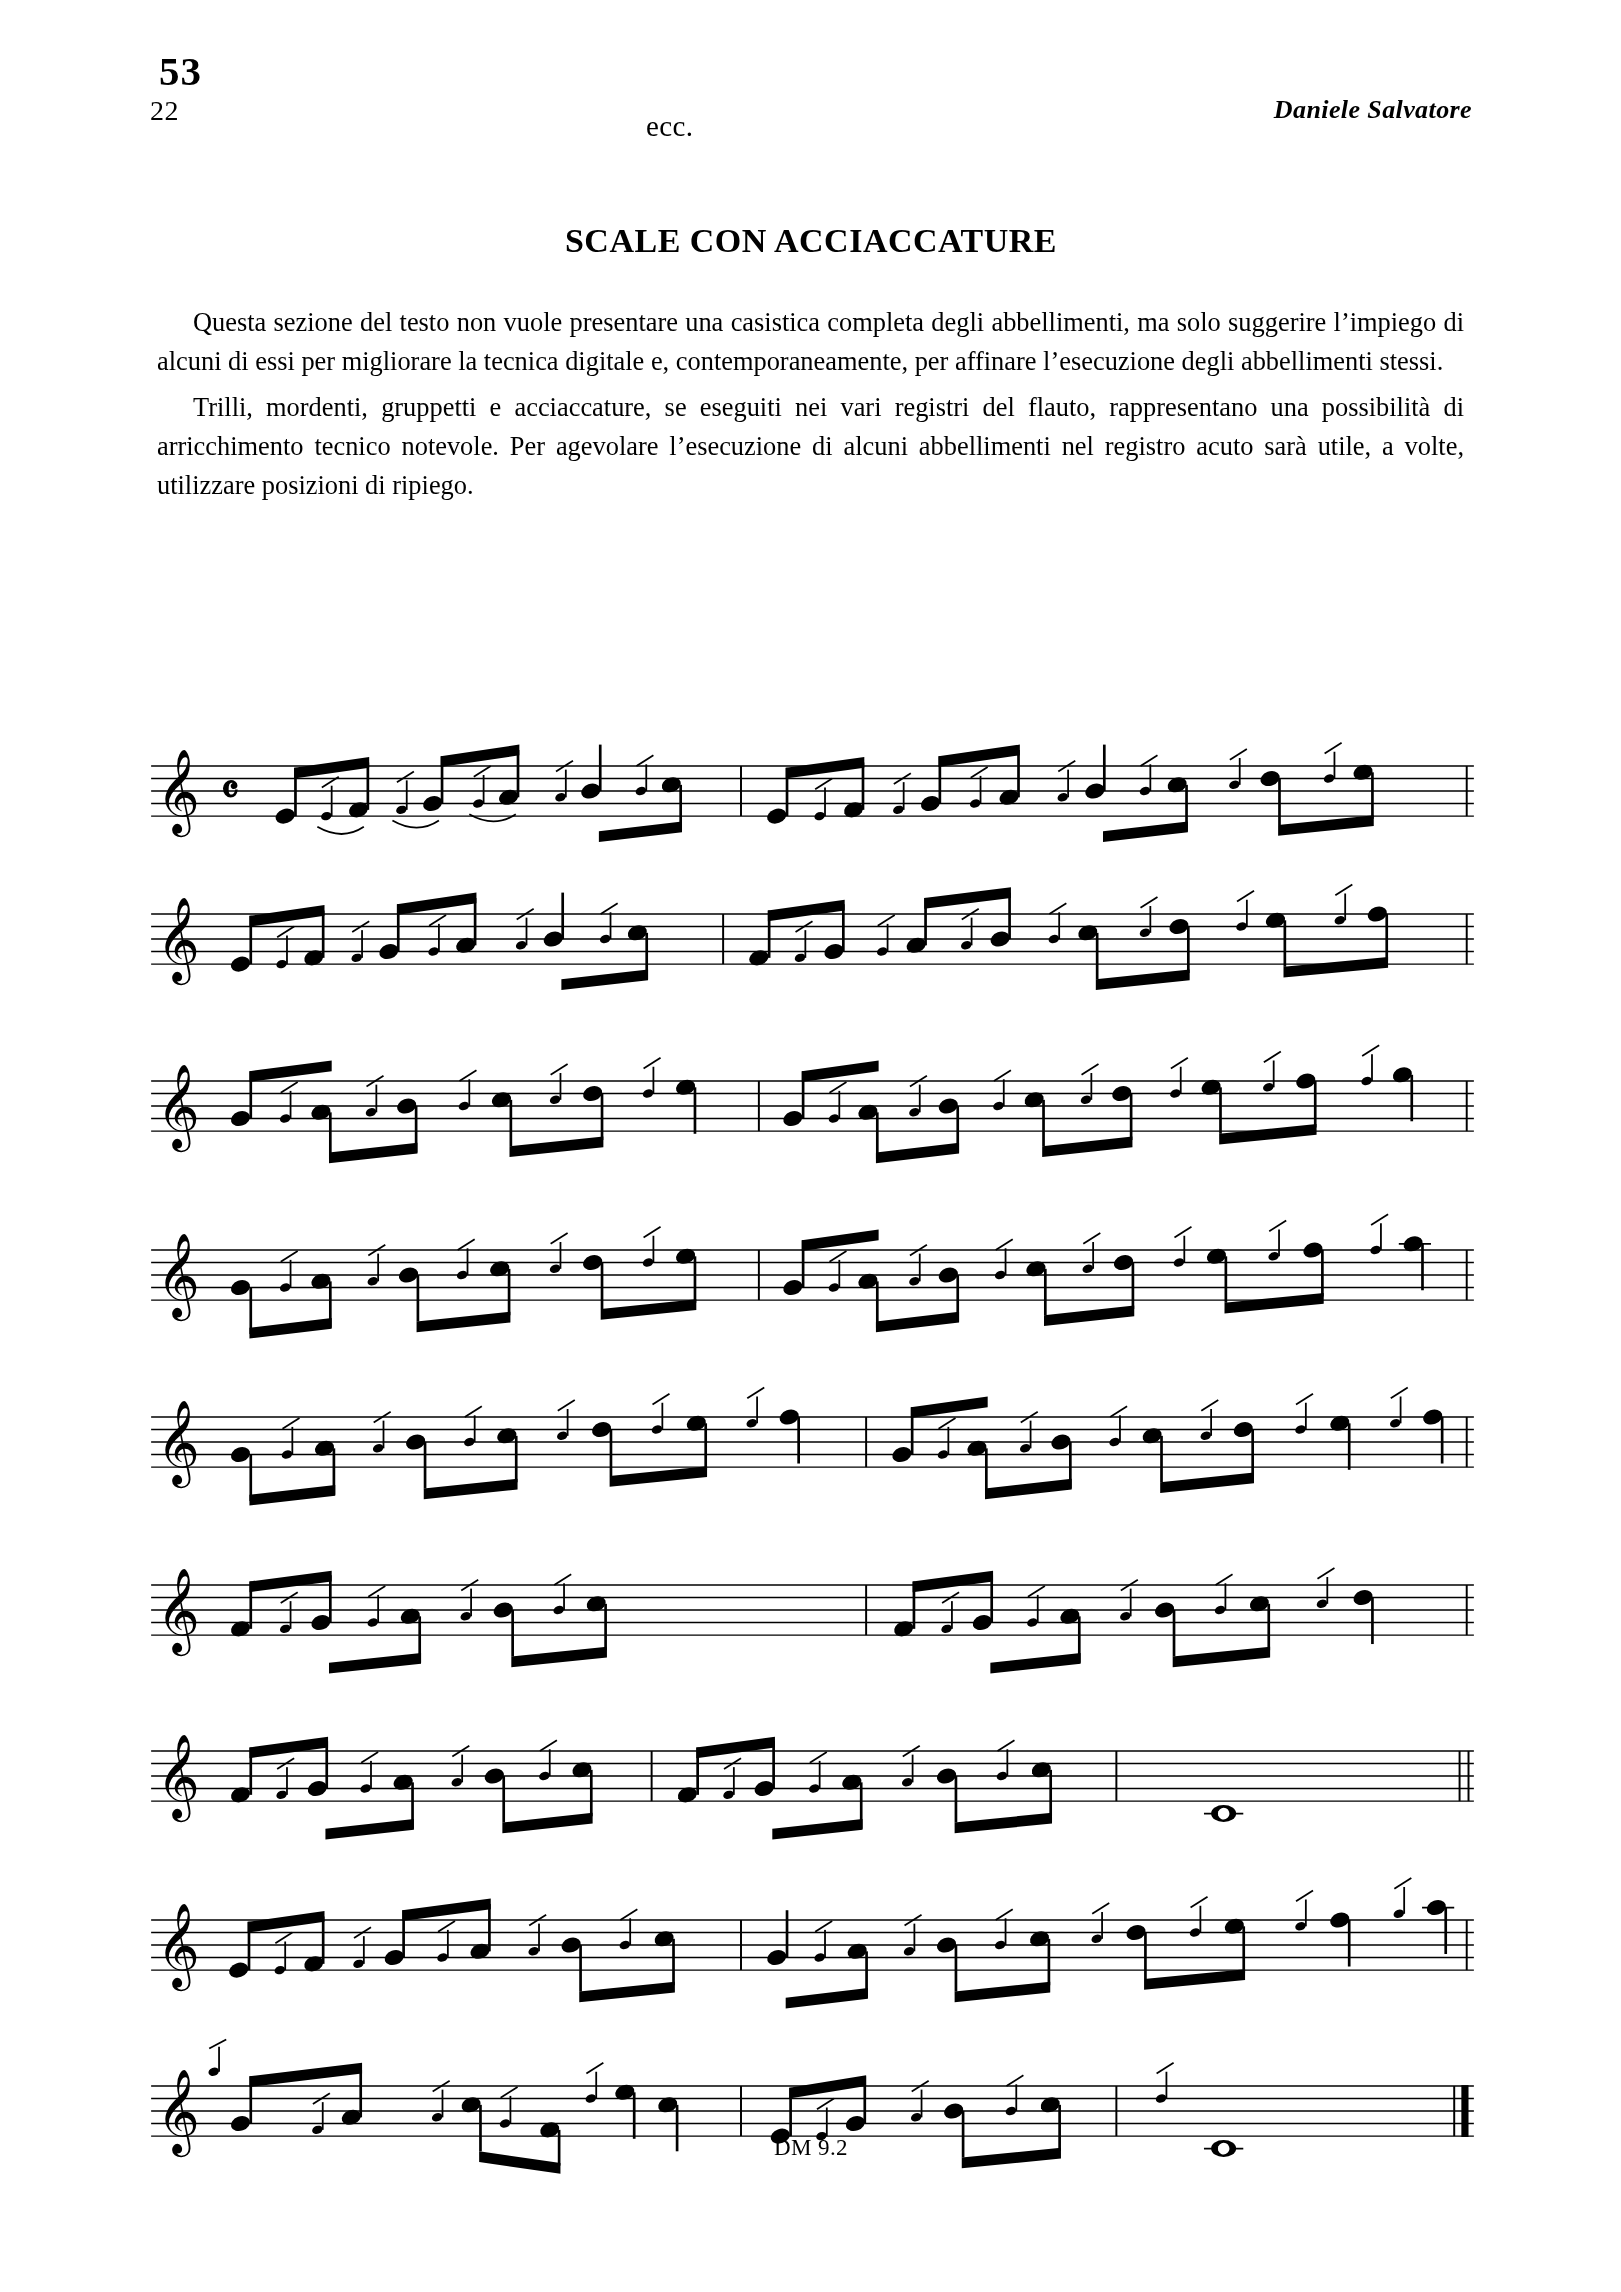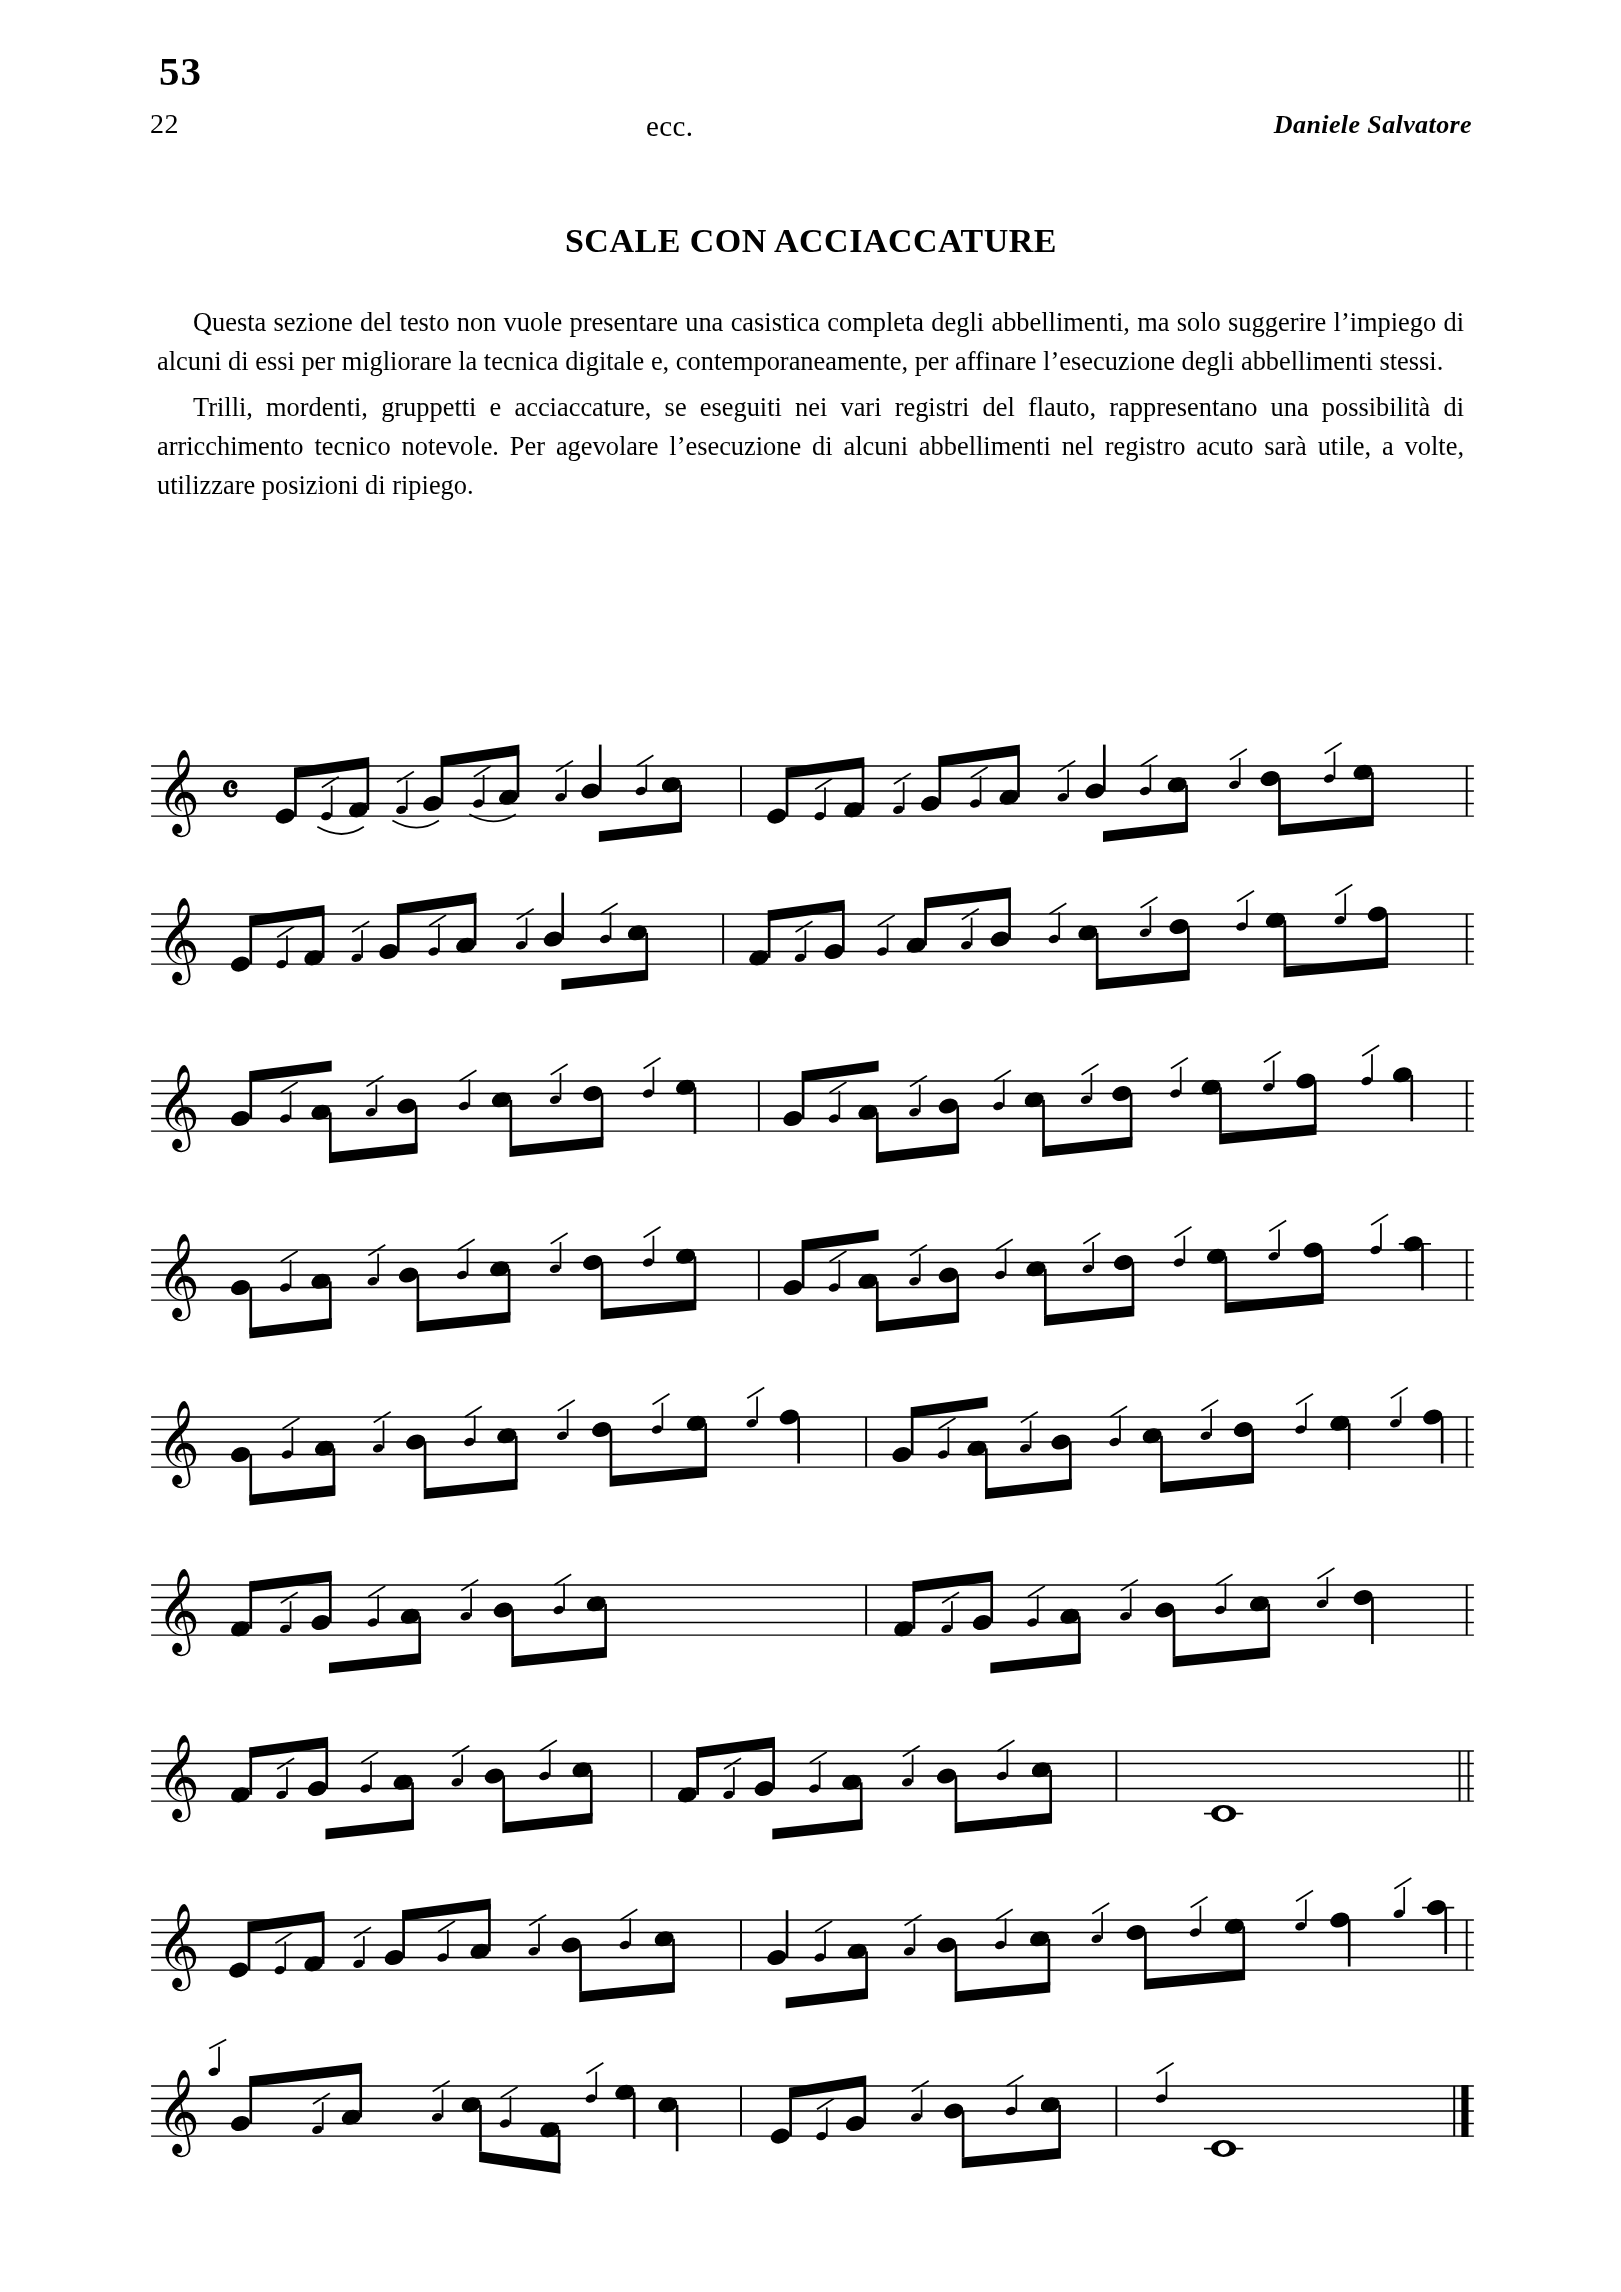--- a/index.html
+++ b/index.html
@@ -19,21 +19,21 @@
   }
 
   
   .runhead {
     position: absolute;
     left: 150px;
     right: 150px;
     top: 97px;
     height: 41px;
     display: flex;
-    align-items: flex-end;
+    align-items: flex-start;
     justify-content: space-between;
   }
   .folio {
     font-size: 28px;
     line-height: 1;
     letter-spacing: 0.4px;
   }
   .author {
     font-size: 26px;
     font-style: italic;
@@ -919,15 +919,16 @@
         </g>
         <g>
           <line x1="1458" y1="56" x2="1458" y2="112" stroke="#000" stroke-width="2.2"></line>
           <rect x="1466" y="55" width="8" height="58"></rect>
         </g>
       </svg>
     </div>
 
   </div>
 
+  <div class="footer">DM 9.2</div>
 
 </div>
 
 
 </body></html>

